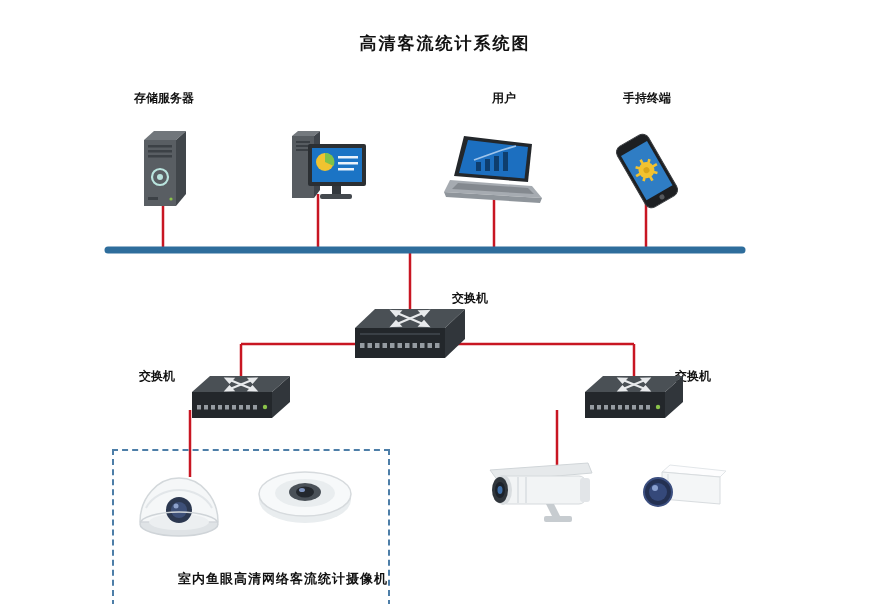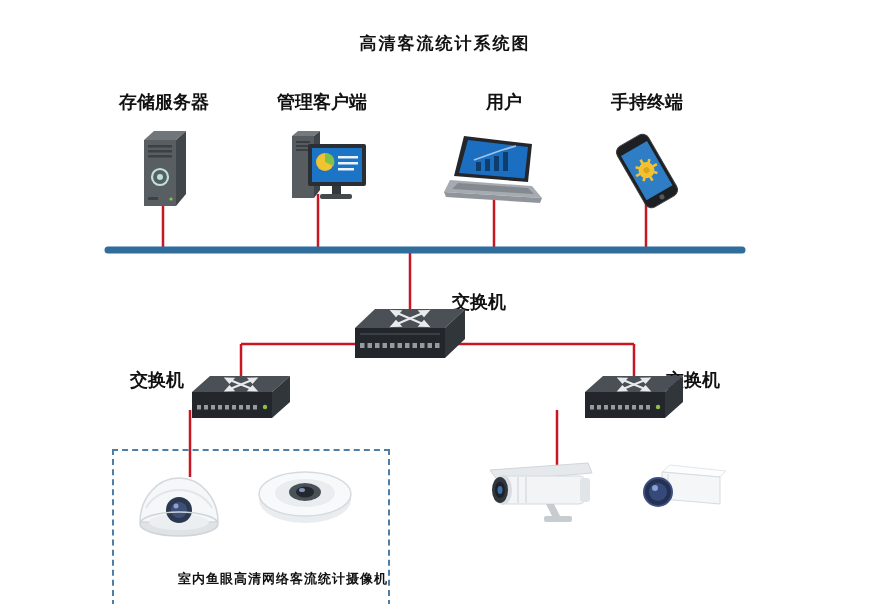--- a/index.html
+++ b/index.html
@@ -1,21 +1,21 @@
 <!DOCTYPE html>
 <html><head>
 <meta charset="utf-8">
 <style>
   *{margin:0;padding:0;box-sizing:border-box}
   html,body{background:#fff}
   body{font-family:"Liberation Serif","DejaVu Serif",serif;color:#111}
   .canvas{position:relative;width:890px;height:604px;background:#fff;overflow:hidden;margin:12px auto}
   .wires{position:absolute;left:0;top:0;pointer-events:none}
   .title{position:absolute;top:20px;left:0;width:100%;text-align:center;font-size:17px;font-weight:700;letter-spacing:2px}
-  .dev-label,.sw-label{position:absolute;text-align:center;font-size:18px;font-weight:600;white-space:nowrap}
+  .dev-label,.sw-label{position:absolute;text-align:center;font-size:12px;font-weight:600;white-space:nowrap}
   .icon{position:absolute}
   .icon svg{display:block}
   .group{position:absolute;border:2px dashed #4d7ea8;background:transparent}
   .caption{position:absolute;left:0;right:0;bottom:16px;text-align:right;font-size:13px;font-weight:700;letter-spacing:1px}
   .phone-rot{transform:rotate(-30deg)}
 </style>
 </head>
 <body>
 
 <div class="canvas">
@@ -30,21 +30,20 @@
     <line x1="410" y1="238" x2="410" y2="318" stroke="#c81622" stroke-width="2.5"></line>
     <line x1="241" y1="332" x2="634" y2="332" stroke="#c81622" stroke-width="2.5"></line>
     <line x1="241" y1="332" x2="241" y2="372" stroke="#c81622" stroke-width="2.5"></line>
     <line x1="634" y1="332" x2="634" y2="372" stroke="#c81622" stroke-width="2.5"></line>
     <line x1="190" y1="398" x2="190" y2="465" stroke="#c81622" stroke-width="2.5"></line>
     <line x1="557" y1="398" x2="557" y2="465" stroke="#c81622" stroke-width="2.5"></line>
     <line x1="108" y1="238" x2="742" y2="238" stroke="#2e6d9c" stroke-width="7" stroke-linecap="round"></line>
   </svg>
 
   <div class="dev-label" style="left:104px;top:78px;width:120px">存储服务器</div>
-  <div class="dev-label" style="left:262px;top:78px;width:120px">管理客户端</div>
   <div class="dev-label" style="left:587px;top:78px;width:120px">手持终端</div>
   <div class="dev-label" style="left:444px;top:78px;width:120px">用户</div>
 
   <div class="icon" style="left:132px;top:116px">
     <svg width="64" height="86" viewBox="0 0 64 86">
       <polygon points="12,12 22,3 54,3 44,12" fill="#71767b"></polygon>
       <polygon points="44,12 54,3 54,66 44,78" fill="#41464b"></polygon>
       <rect x="12" y="12" width="32" height="66" fill="#595e63"></rect>
       <rect x="16" y="17" width="24" height="2.5" fill="#3c4146"></rect>
       <rect x="16" y="22" width="24" height="2.5" fill="#3c4146"></rect>

